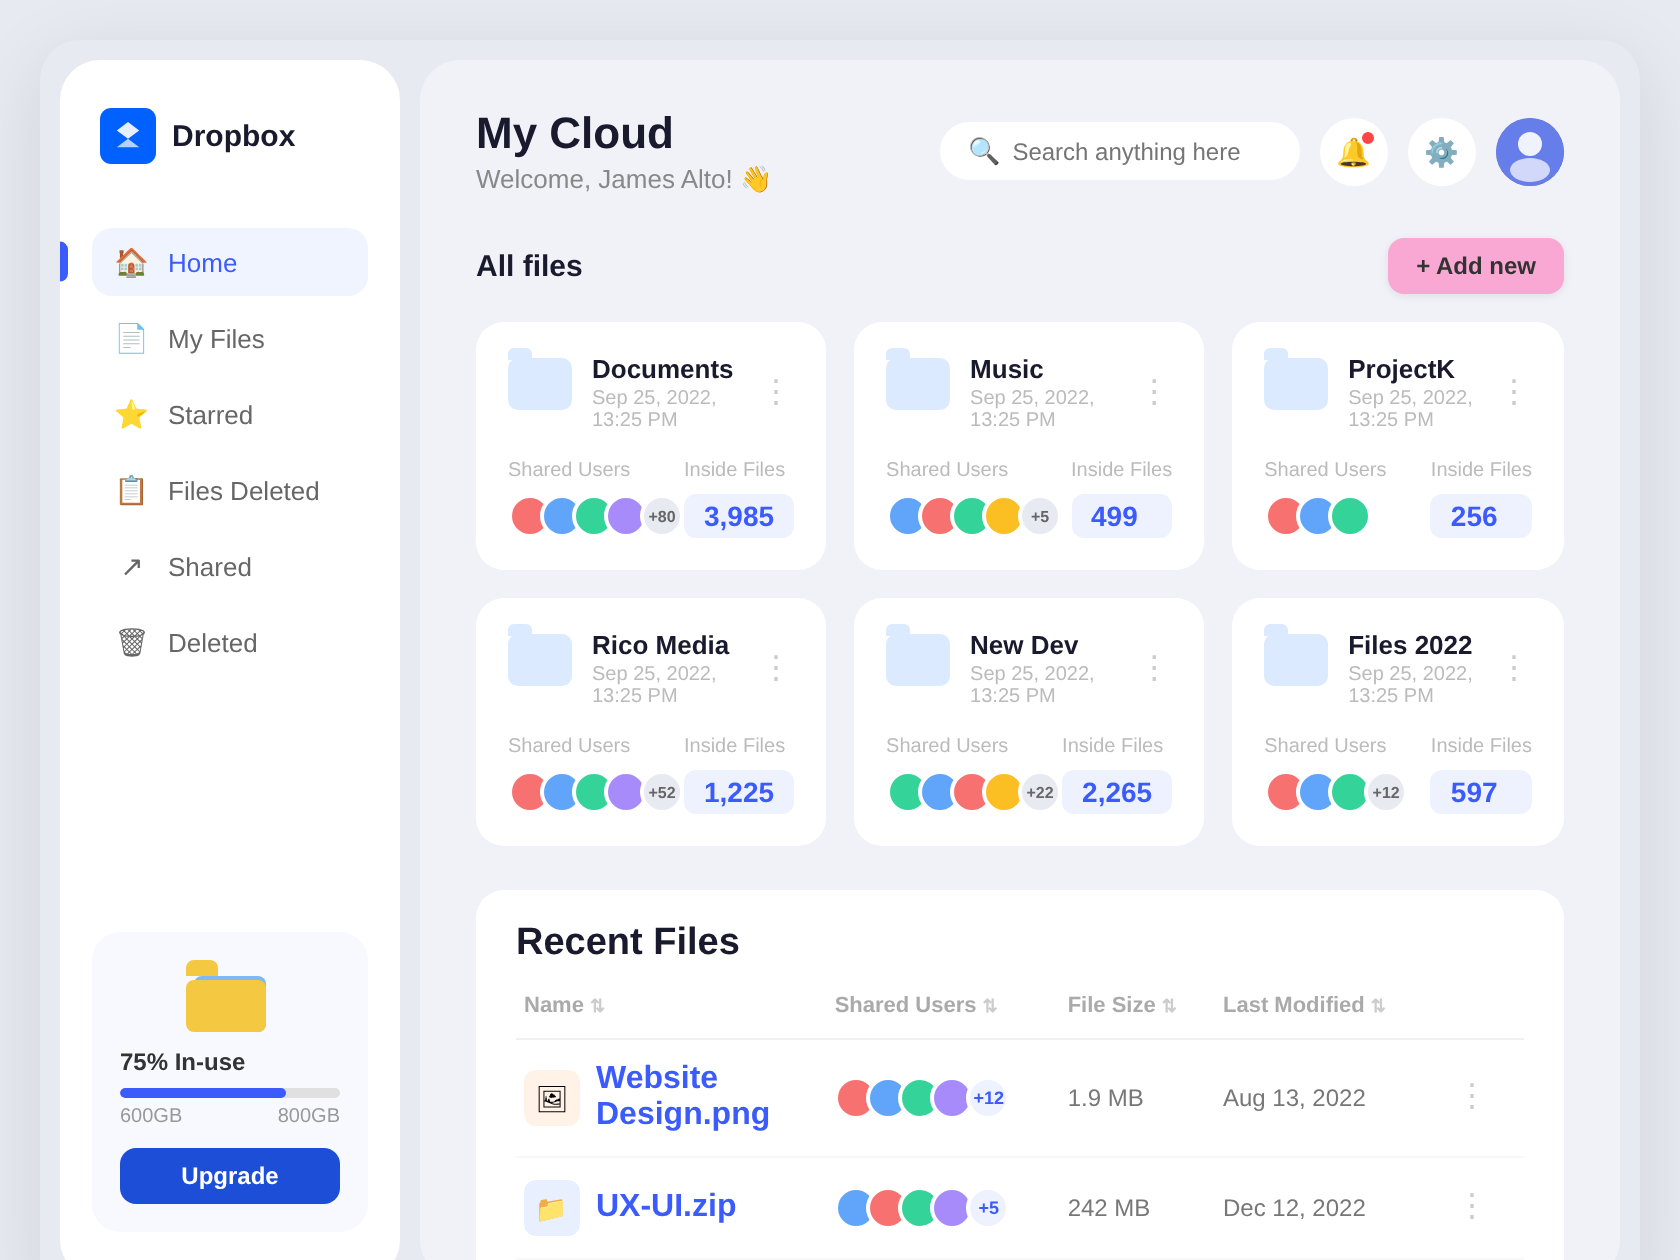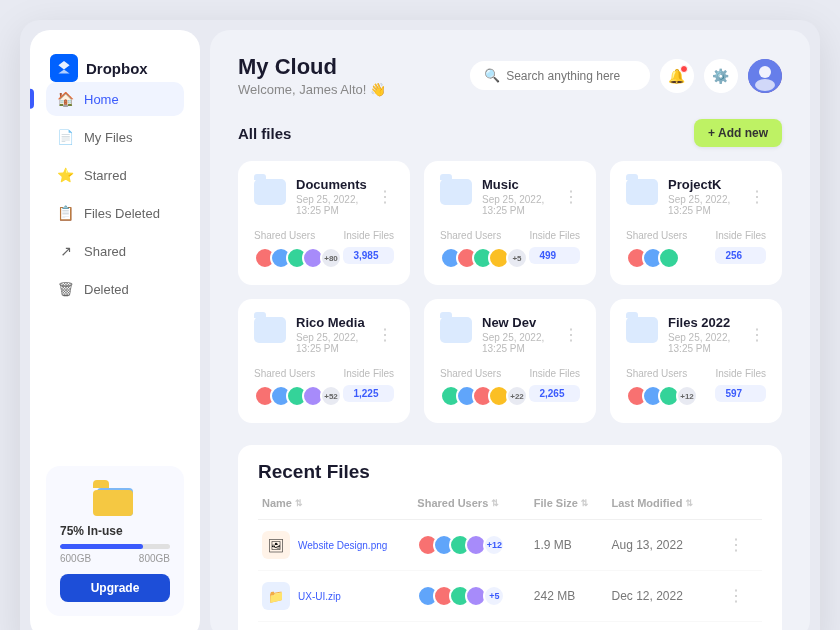--- a/index.html
+++ b/index.html
@@ -29,20 +29,21 @@
       margin: 10px;
       padding: 24px 16px;
       display: flex;
       flex-direction: column;
       flex-shrink: 0;
     }
     .logo {
       display: flex;
       align-items: center;
       gap: 8px;
+      margin-bottom: 32px;
       padding-left: 4px;
     }
     .logo-icon {
       width: 28px;
       height: 28px;
     }
     .logo-text {
       font-size: 15px;
       font-weight: 700;
       color: #1a1a2e;
@@ -258,21 +259,21 @@
       align-items: center;
       justify-content: space-between;
       margin-bottom: 14px;
     }
     .section-title {
       font-size: 15px;
       font-weight: 700;
       color: #1a1a2e;
     }
     .add-new-btn {
-      background: #bef264;
+      background: #f9a8d4;
       border: none;
       border-radius: 8px;
       padding: 7px 14px;
       font-size: 12px;
       font-weight: 600;
       color: #333;
       cursor: pointer;
       box-shadow: 0 1px 4px rgba(0,0,0,0.08);
     }
     
@@ -374,21 +375,21 @@
       border-radius: 50%;
       border: 2px solid #fff;
       display: flex;
       align-items: center;
       justify-content: center;
       margin-left: 2px;
     }
     .inside-files-badge {
       background: #eef2ff;
       color: #3b5bfc;
-      font-size: 10px;
+      font-size: 14px;
       font-weight: 700;
       border-radius: 6px;
       padding: 3px 10px;
     }
     
     .recent-files-card {
       background: #fff;
       border-radius: 14px;
       padding: 16px 20px;
     }
@@ -433,22 +434,22 @@
       display: flex;
       align-items: center;
       justify-content: center;
       font-size: 13px;
       flex-shrink: 0;
     }
     .file-icon.img { background: #fff3e8; }
     .file-icon.zip { background: #e8f0ff; }
     .file-icon.video { background: #fce8f0; }
     .file-name-text {
-      font-size: 10px;
-      font-weight: 400;
+      font-size: 16px;
+      font-weight: 700;
       color: #3b5bfc;
     }
     .file-size { font-size: 12px; color: #777; }
     .file-date { font-size: 12px; color: #777; }
     .shared-users-cell {
       display: flex;
       align-items: center;
     }
     .av-table {
       width: 22px;

